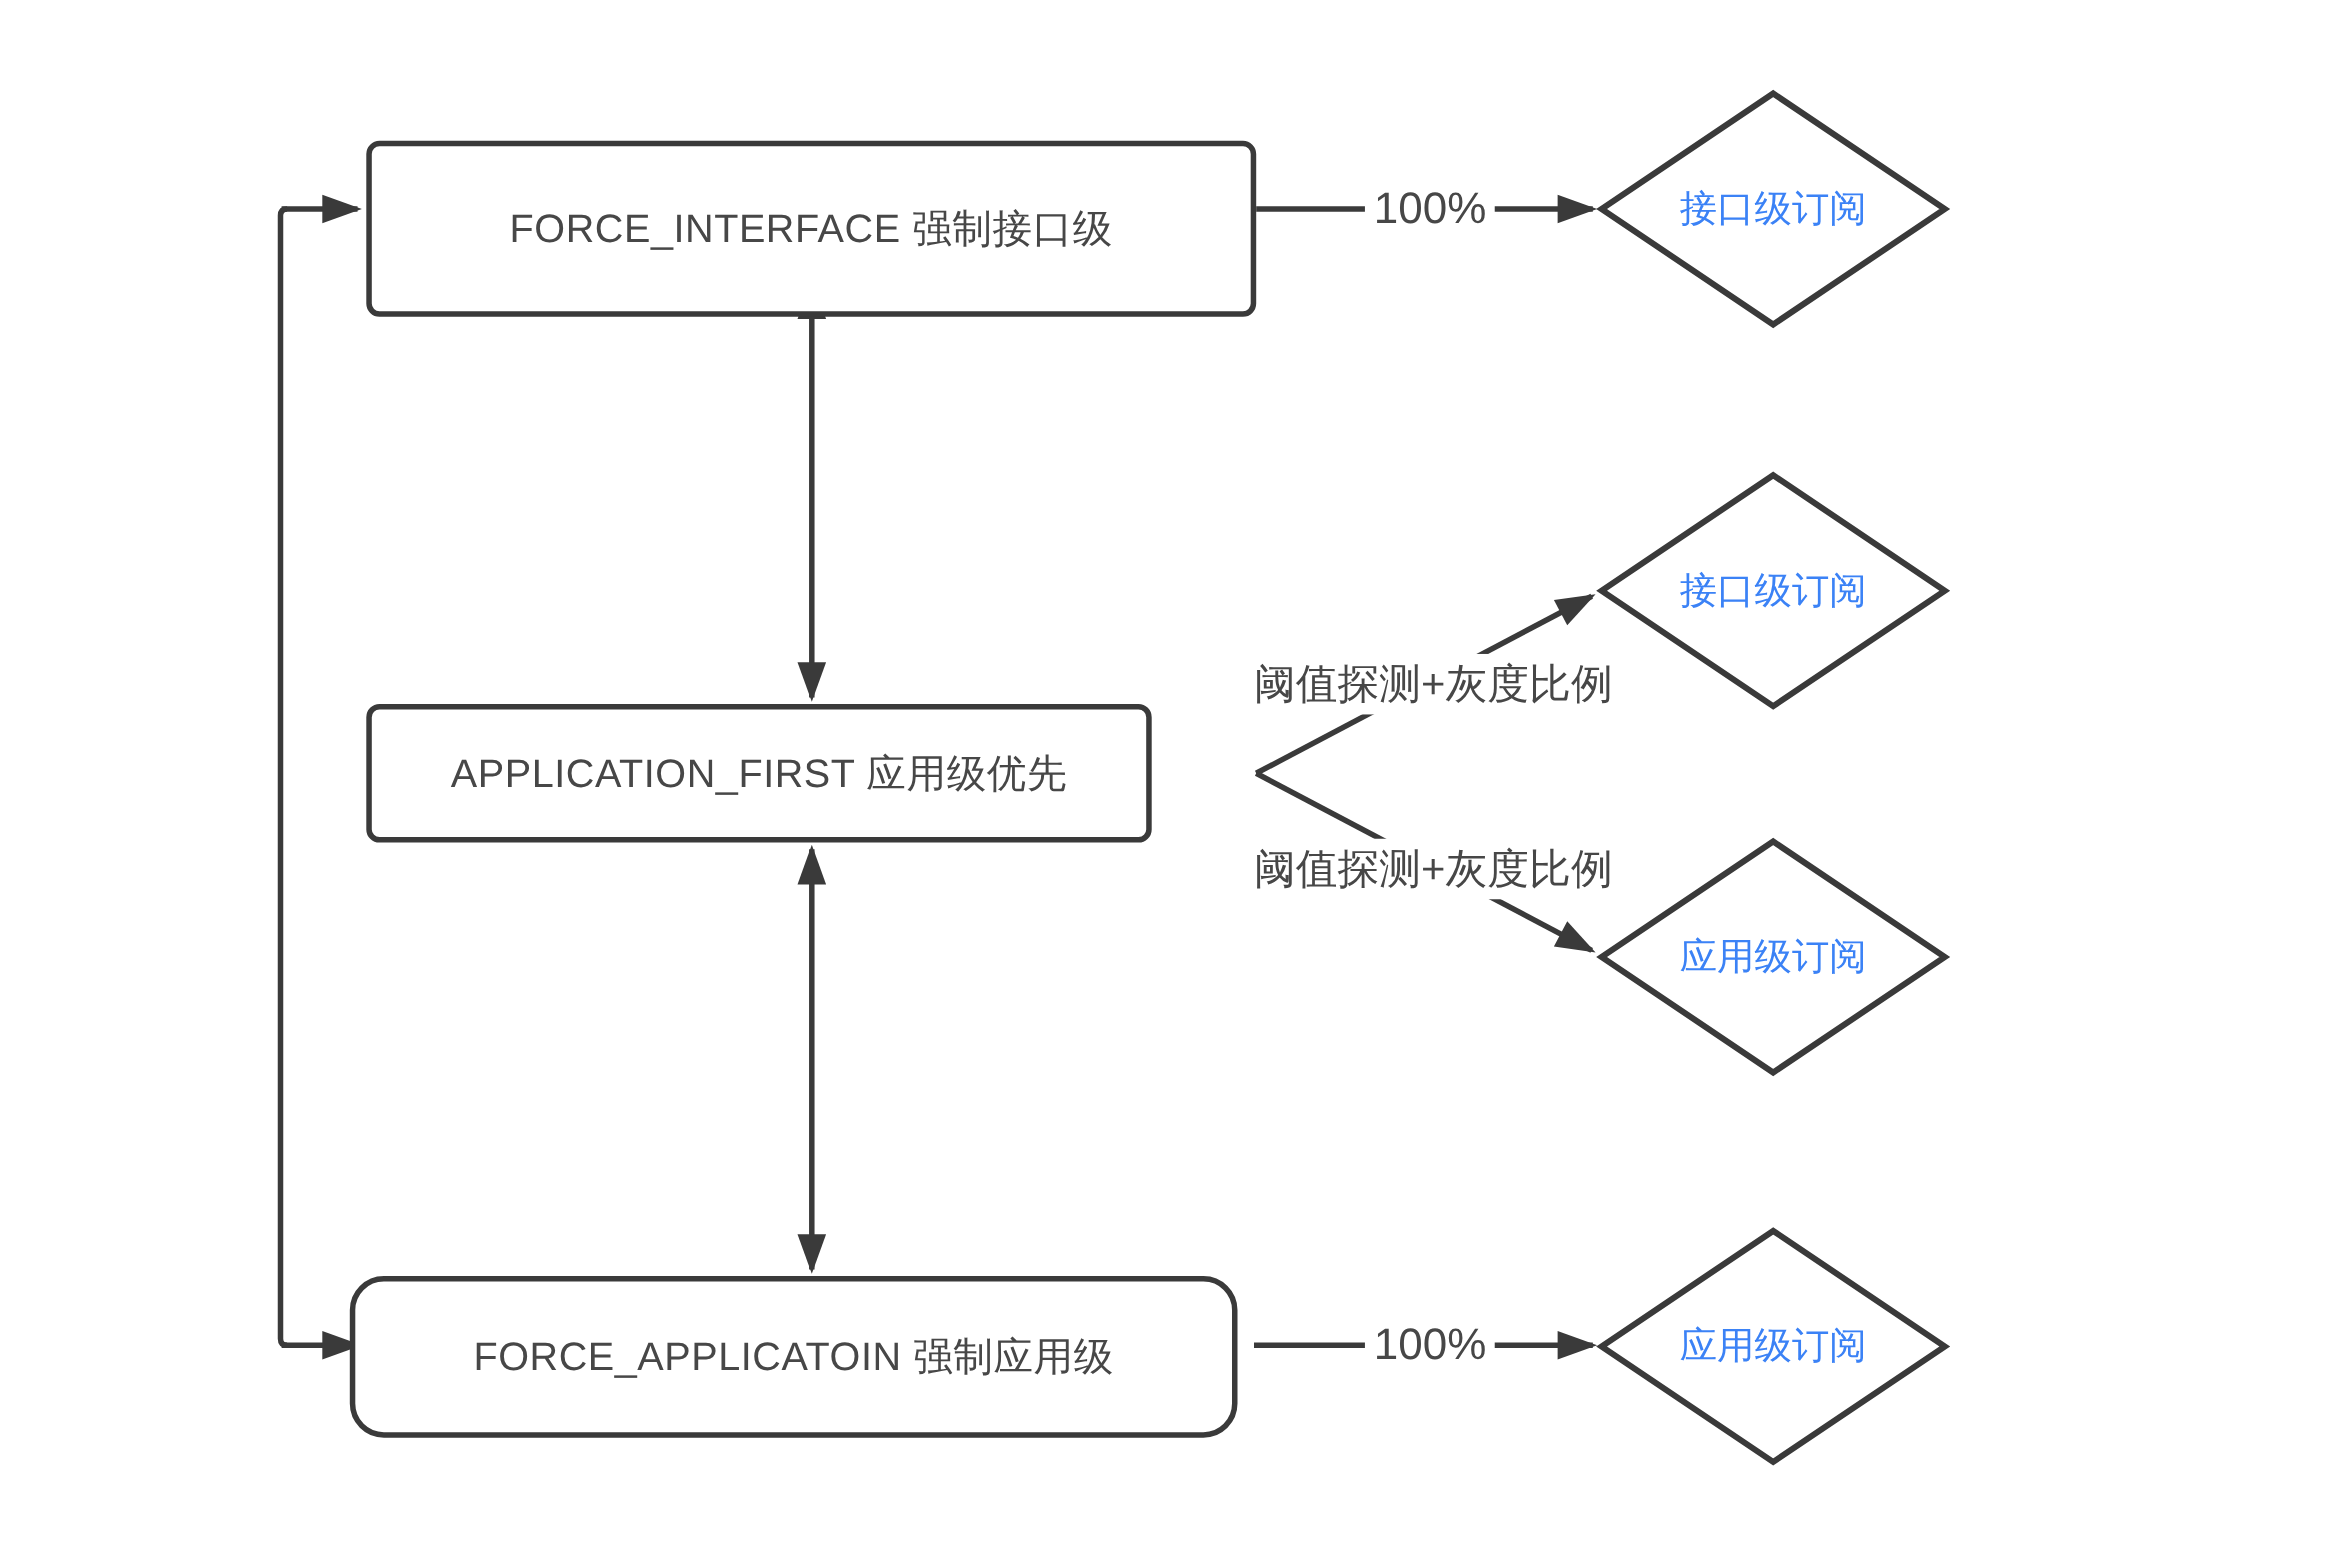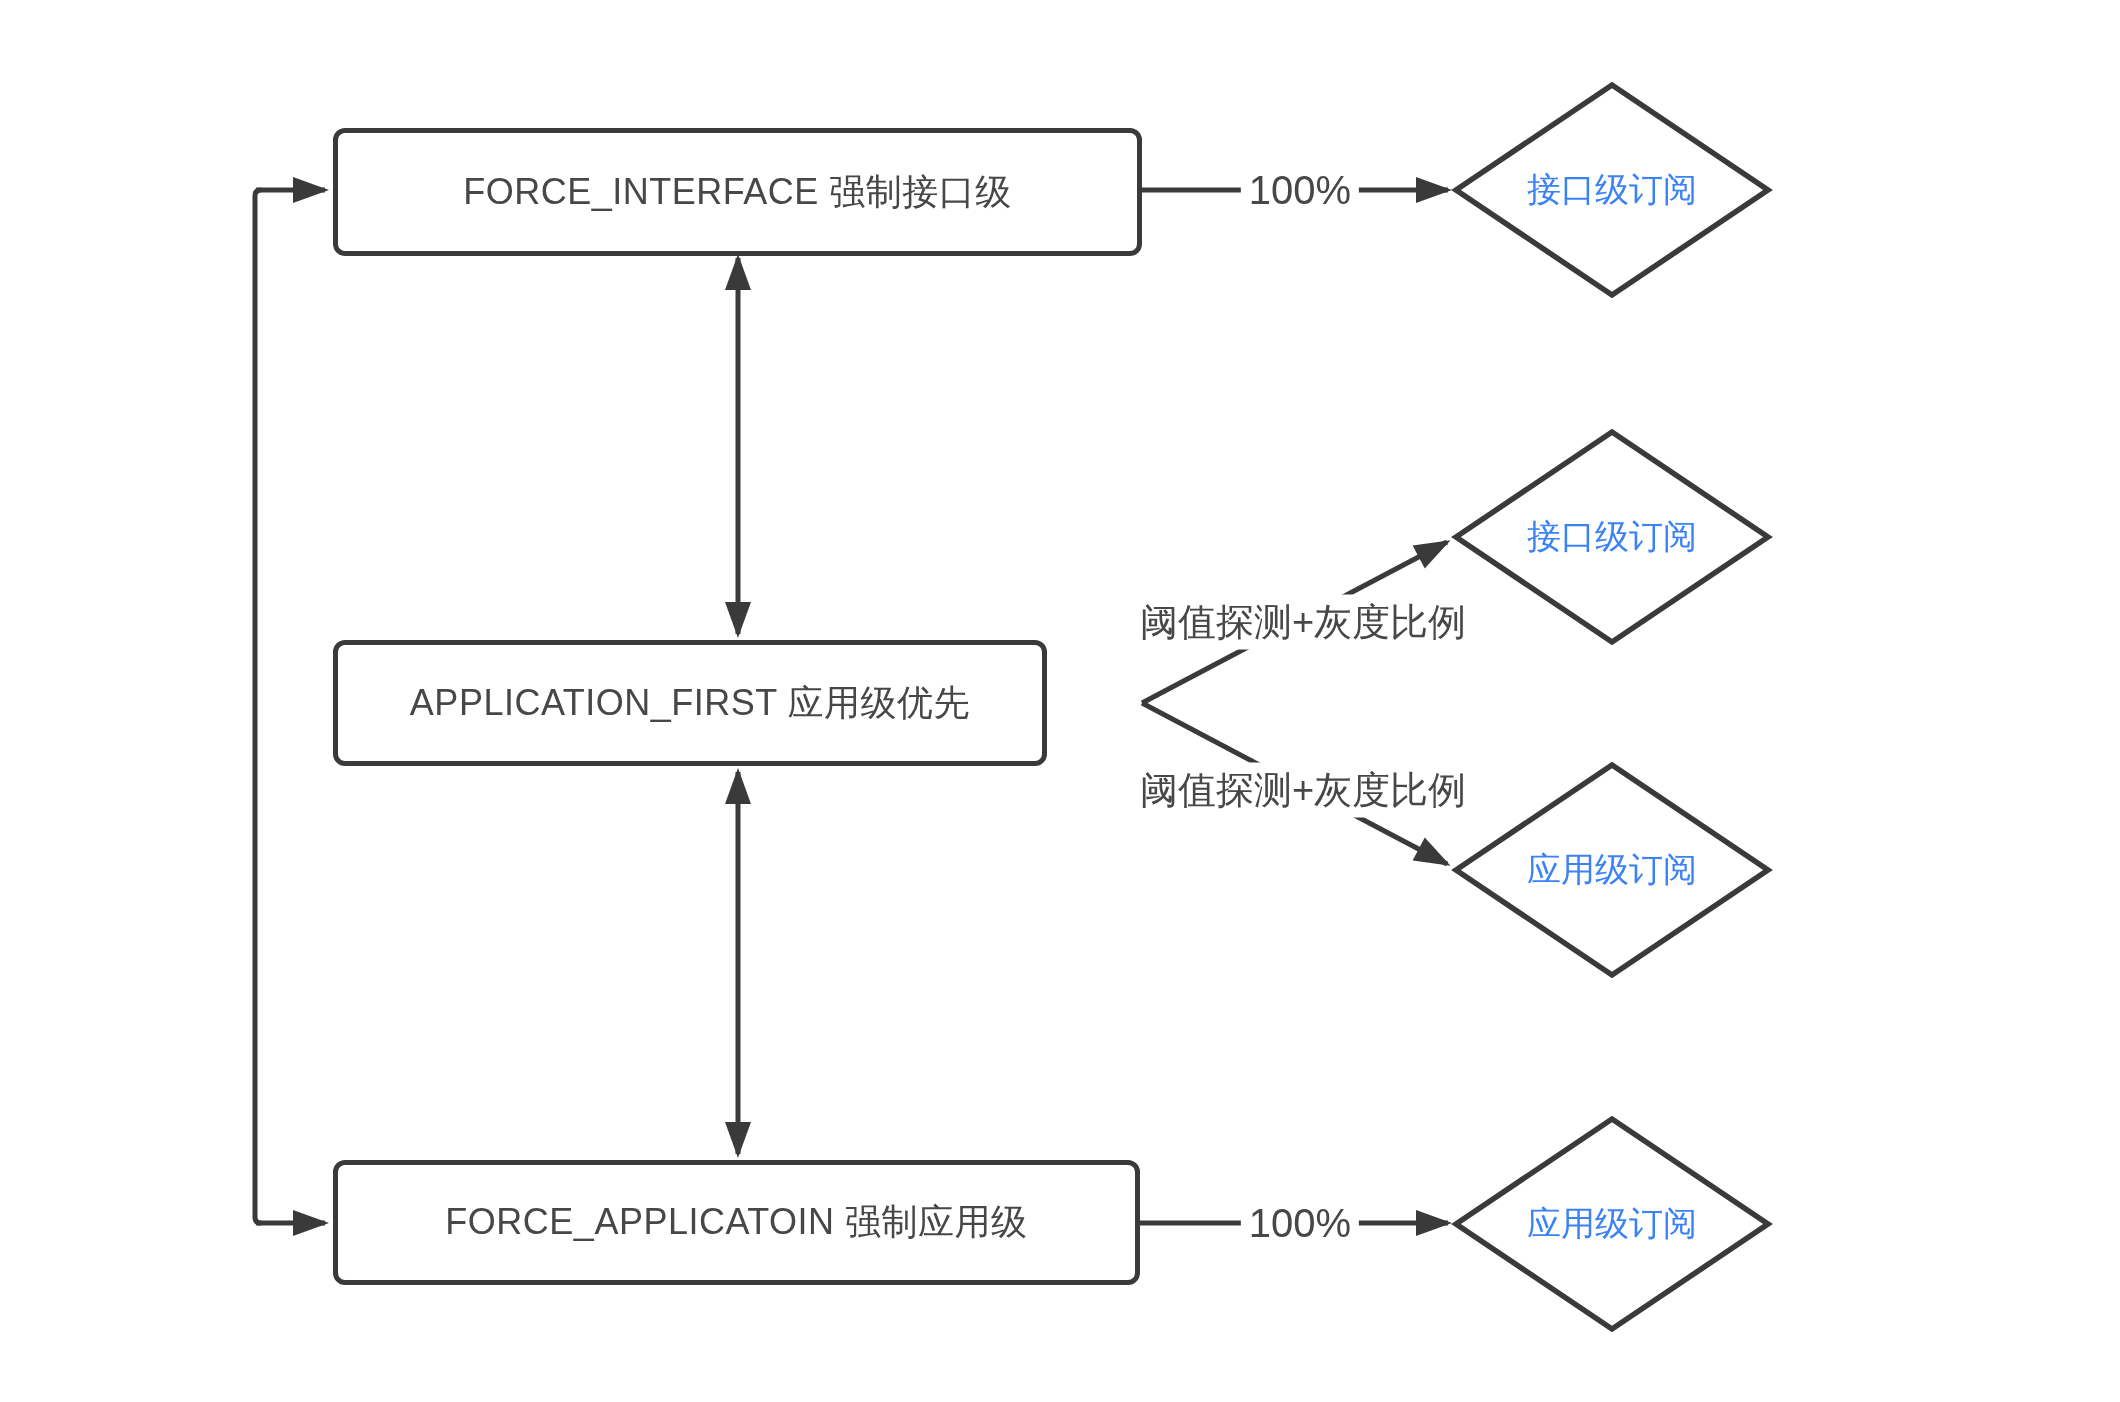--- a/index.html
+++ b/index.html
@@ -92,29 +92,29 @@
     <line class="stroke-line" x1="1142" y1="703" x2="1447" y2="864" marker-end="url(#arrow)"></line>
 
     <line class="stroke-line" x1="738" y1="258" x2="738" y2="634" marker-start="url(#arrow)" marker-end="url(#arrow)"></line>
     <line class="stroke-line" x1="738" y1="772" x2="738" y2="1154" marker-start="url(#arrow)" marker-end="url(#arrow)"></line>
 
     <path class="stroke-line" d="M 261,190 Q 255,190 255,196 L 255,1217 Q 255,1223 261,1223"></path>
     <line class="stroke-line" x1="256" y1="190" x2="325" y2="190" marker-end="url(#arrow)"></line>
     <line class="stroke-line" x1="256" y1="1223" x2="325" y2="1223" marker-end="url(#arrow)"></line>
   </svg>
 
-  <div class="rect-node" style="left:333px; top:128px; width:809px; height:128px;">
+  <div class="rect-node" style="left:333px; top:128px; width:809px; height:160px;">
     <span>FORCE_INTERFACE 强制接口级</span>
   </div>
 
   <div class="rect-node" style="left:333px; top:640px; width:714px; height:126px;">
     <span>APPLICATION_FIRST 应用级优先</span>
   </div>
 
-  <div class="rect-node" style="left:333px; top:1160px; width:807px; height:125px;">
+  <div class="rect-node" style="left:318px; top:1160px; width:807px; height:147px;border-radius:31px;">
     <span>FORCE_APPLICATOIN 强制应用级</span>
   </div>
 
   <div class="diamond-label" style="left:1612px; top:190px;">接口级订阅</div>
 
   <div class="diamond-label" style="left:1612px; top:537px;">接口级订阅</div>
 
   <div class="diamond-label" style="left:1612px; top:870px;">应用级订阅</div>
 
   <div class="diamond-label" style="left:1612px; top:1224px;">应用级订阅</div>

